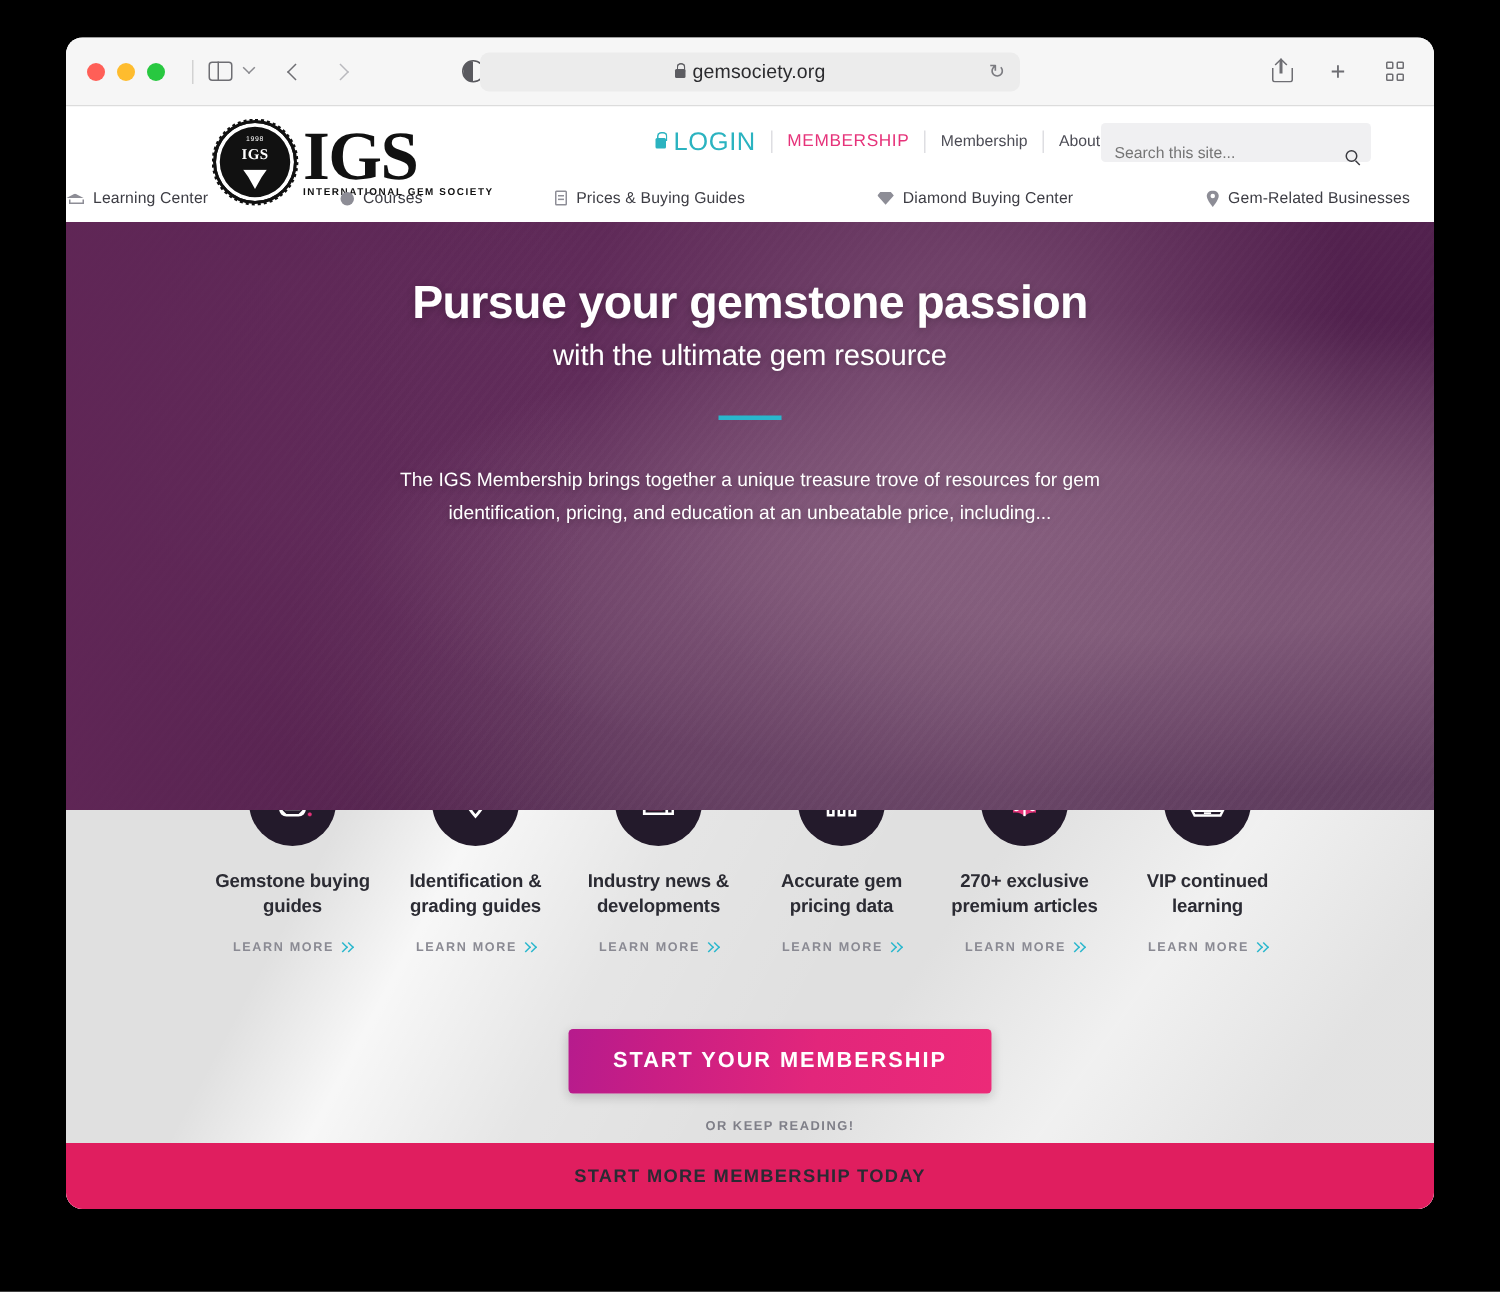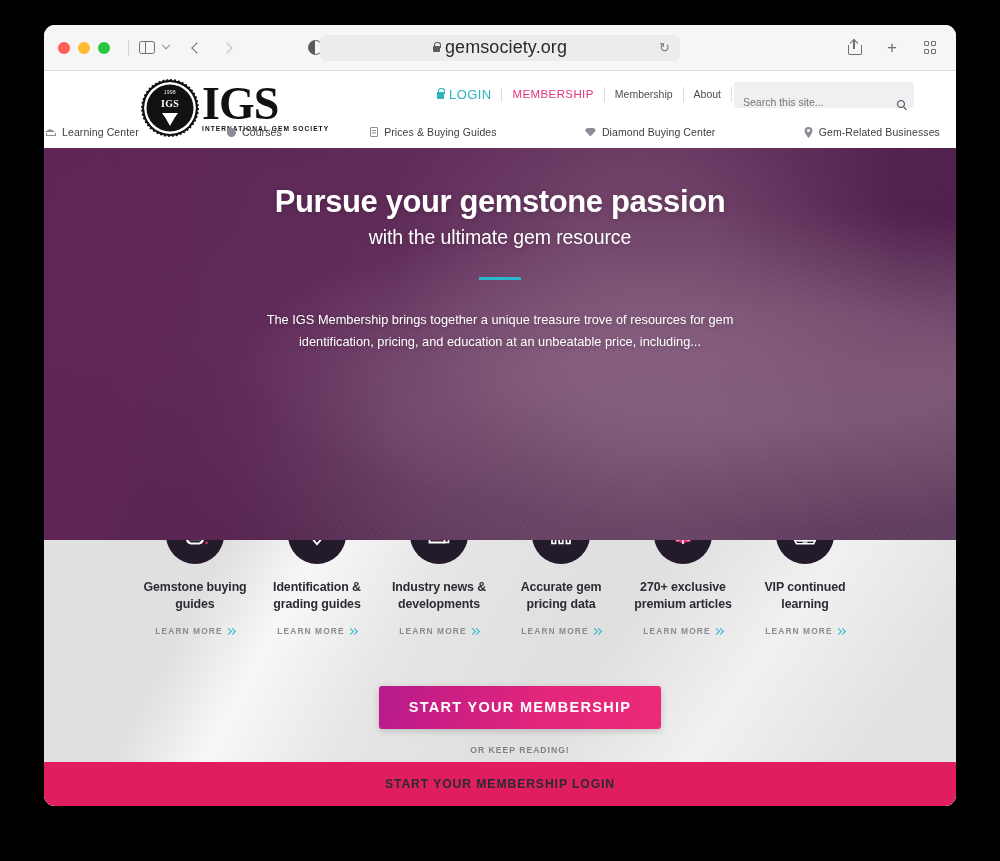--- a/index.html
+++ b/index.html
@@ -70,21 +70,21 @@
   .lock {
     width: 7px; height: 6px; background: #5c5c61; border-radius: 1px;
     position: relative; margin-top: 3px;
   }
   .lock::before {
     content:""; position:absolute; left:1.4px; top:-4px;
     width:4.2px; height:4.5px;
     border:1.3px solid #5c5c61; border-bottom:none;
     border-radius:3px 3px 0 0;
   }
-  .url-text { font-size: 18px; color: #2b2b2e; letter-spacing: .1px; }
+  .url-text { font-size: 13px; color: #2b2b2e; letter-spacing: .1px; }
   .reload {
     position: absolute; right: 10px;
     font-size: 13px; color: #7b7b80;
   }
 
   .tb-right { margin-left: auto; display: flex; align-items: center; gap: 14px; color: #6e6e73; }
   .share-ico { position: relative; width: 12px; height: 15px; }
   .share-ico::before {
     content:""; position:absolute; left:0; bottom:0; width:12px; height:9px;
     border:1.5px solid #6e6e73; border-top:none; border-radius:0 0 2px 2px;
@@ -131,21 +131,21 @@
   .topnav {
     position: absolute; left: 383px; top: 16px;
     display: flex; align-items: center;
     font-size: 11.5px;
   }
   .topnav a {
     padding: 0 10px; text-decoration: none; color: #4c4c55;
     border-right: 1px solid #dedee2; line-height: 15px; white-space: nowrap;
   }
   .topnav a:last-child { border-right: none; }
-  .topnav .login { color: #2bb3c0; font-size: 13px; letter-spacing:.4px; display:flex; align-items:center; gap:5px; border-right:1px solid #dedee2; }
+  .topnav .login { color: #2bb3c0; font-size: 17px; letter-spacing:.4px; display:flex; align-items:center; gap:5px; border-right:1px solid #dedee2; }
   .topnav .login .lk {
     width: 7px; height: 6.5px; background:#2bb3c0; border-radius:1px; position:relative; margin-top:2px;
   }
   .topnav .login .lk::before {
     content:""; position:absolute; left:1.3px; top:-4px; width:4.4px; height:4.5px;
     border:1.4px solid #2bb3c0; border-bottom:none; border-radius:3px 3px 0 0;
   }
   .topnav .membership { color: #e6337a; letter-spacing: .4px; font-size: 11.5px; }
   .topnav .sm { font-size: 10.5px; }
 
@@ -589,17 +589,17 @@
 
       </div>
 
       <div class="cta-wrap">
         <button class="cta">START YOUR MEMBERSHIP</button>
         <div class="keepreading">OR KEEP READING!</div>
       </div>
     </div>
 
     <div class="pinkbar">
-      <span>START YOUR MEMBERSHIP LOGIN</span>
+      <span>START MORE MEMBERSHIP TODAY</span>
     </div>
 
   </div>
 </div>
 
 </body></html>

